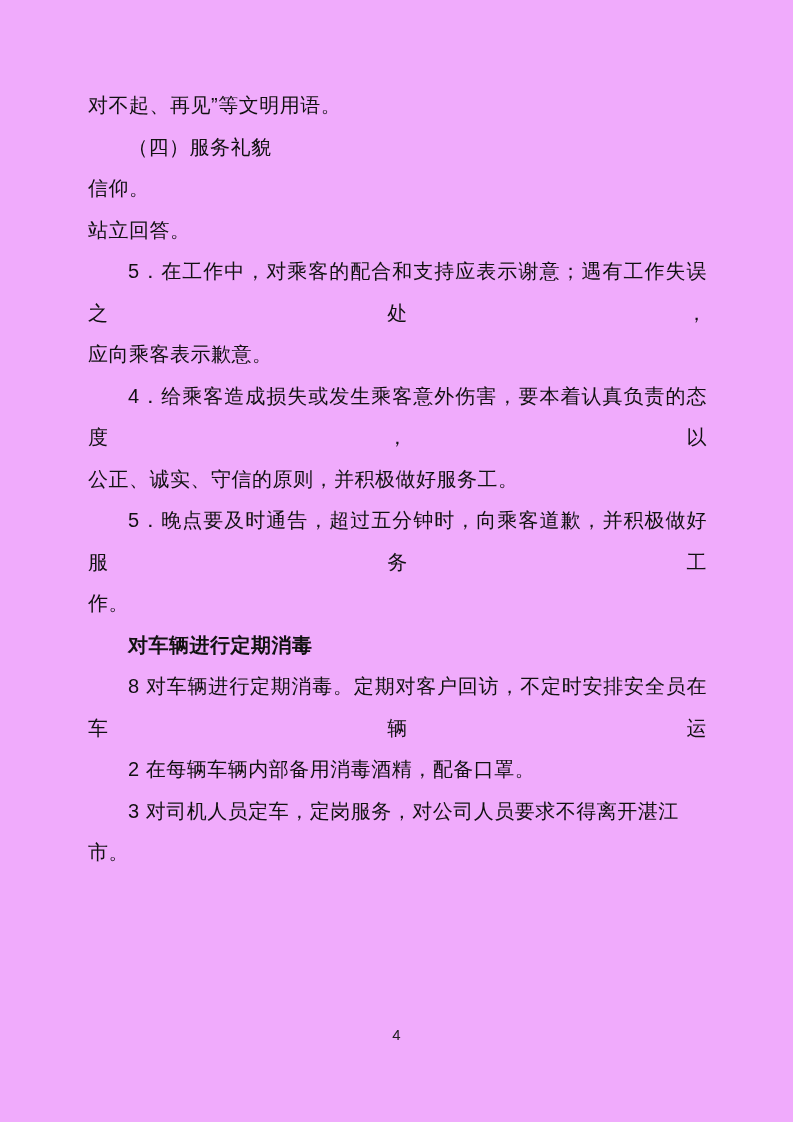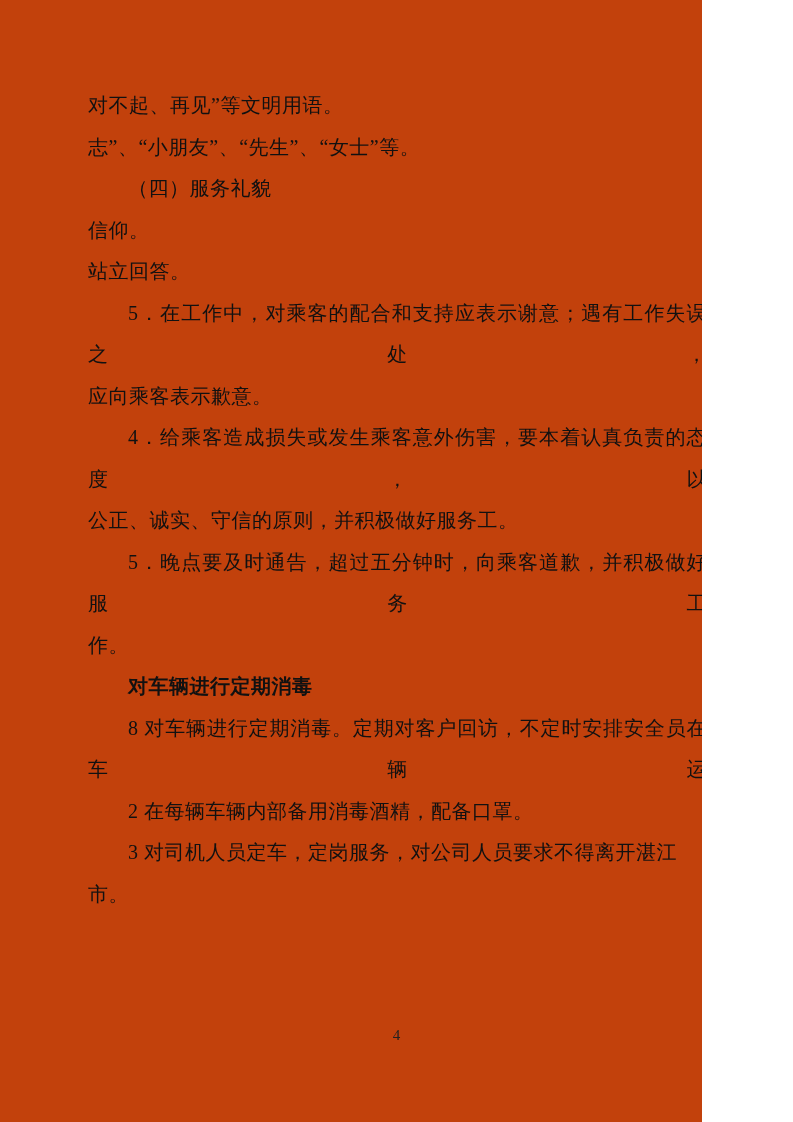--- a/index.html
+++ b/index.html
@@ -2,25 +2,25 @@
 <html lang="zh"><head>
 <meta charset="utf-8">
 <style>
   html, body {
     margin: 0;
     padding: 0;
     background: #ffffff;
   }
   .page {
     position: relative;
-    width: 702px;
+    width: 793px;
     height: 1122px;
-    background: #c2410c;
+    background: #f0abfc;
     overflow: hidden;
-    font-family: Liberation Serif, serif;
+    font-family: Liberation Sans, sans-serif;
     color: #111111;
   }
   .content {
     position: absolute;
     top: 85px;
     left: 88px;
     width: 619px;
     font-size: 20px;
     line-height: 41.5px;
     letter-spacing: 0.5px;
@@ -51,21 +51,20 @@
     line-height: 18px;
     color: #222222;
   }
 </style>
 </head>
 <body>
 
 <div class="page">
   <div class="content">
     <div class="ln">对不起、再见”等文明用语。</div>
-    <div class="ln">志”、“小朋友”、“先生”、“女士”等。</div>
     <div class="ln ind">（四）服务礼貌</div>
     <div class="ln">信仰。</div>
     <div class="ln">站立回答。</div>
     <div class="ln ind just">5．在工作中，对乘客的配合和支持应表示谢意；遇有工作失误之处，</div>
     <div class="ln">应向乘客表示歉意。</div>
     <div class="ln ind just">4．给乘客造成损失或发生乘客意外伤害，要本着认真负责的态度，以</div>
     <div class="ln">公正、诚实、守信的原则，并积极做好服务工。</div>
     <div class="ln ind just">5．晚点要及时通告，超过五分钟时，向乘客道歉，并积极做好服务工</div>
     <div class="ln">作。</div>
     <div class="ln ind bold">对车辆进行定期消毒</div>

